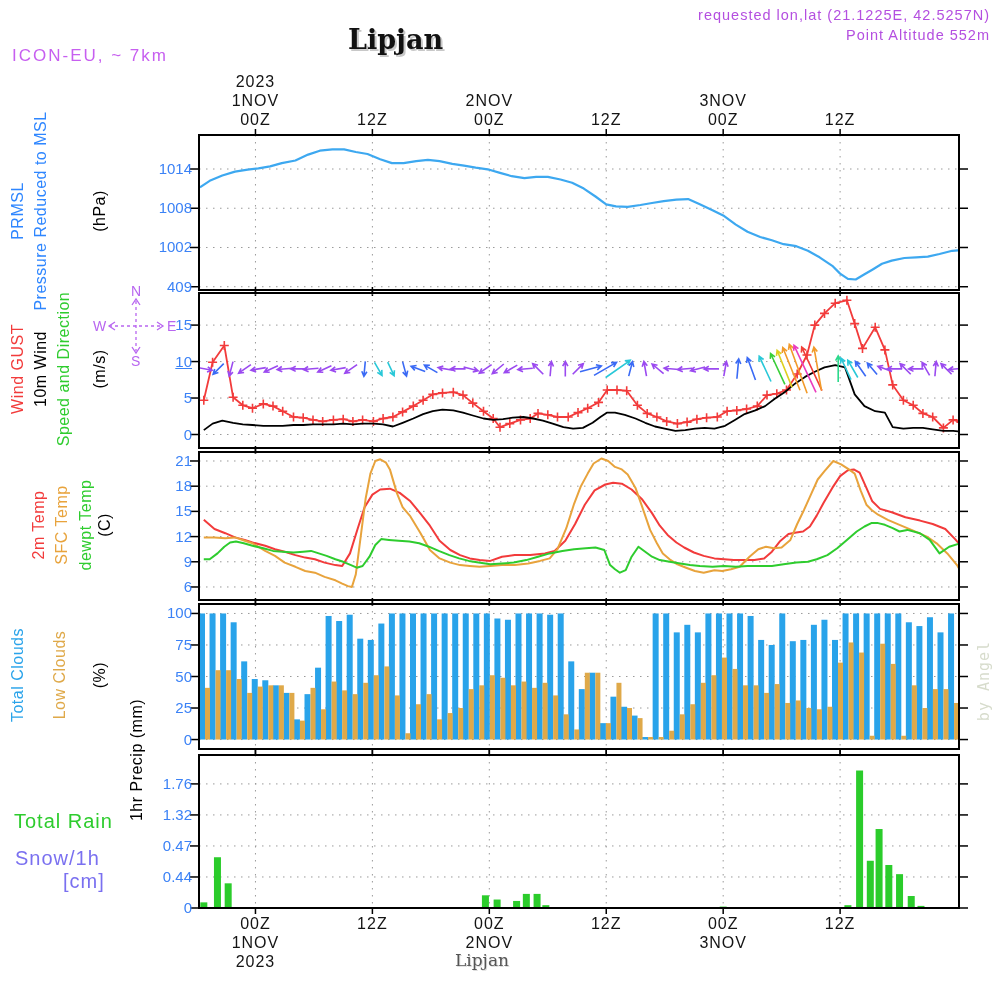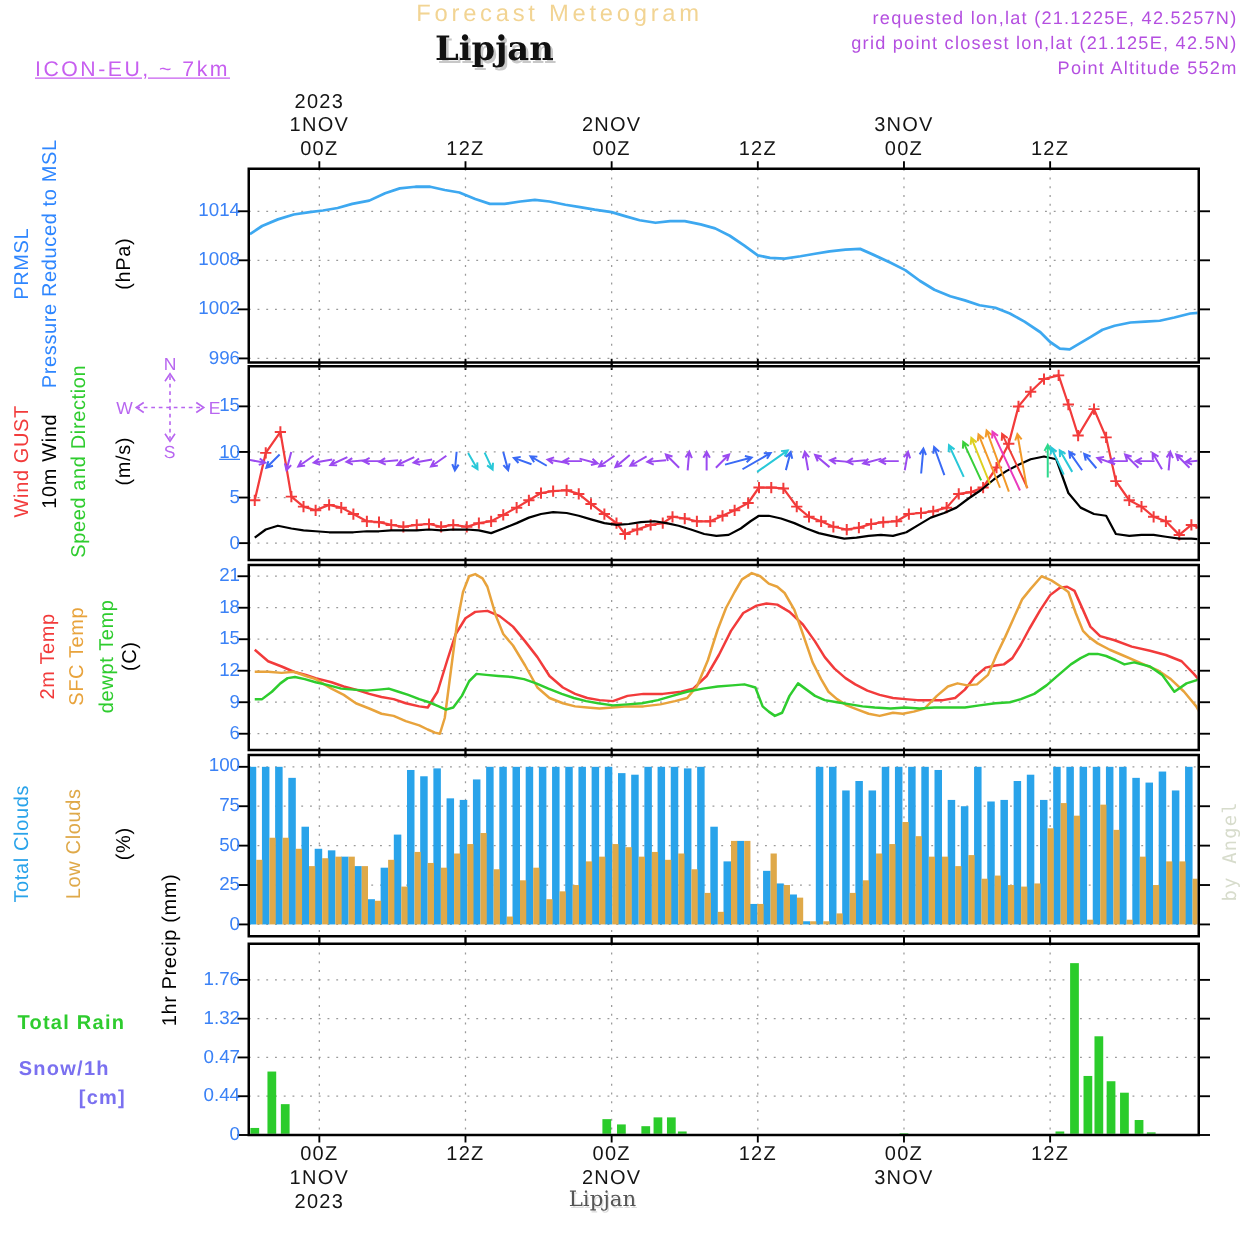--- a/index.html
+++ b/index.html
@@ -8,37 +8,35 @@
   .abs{position:absolute;}
   .hdr-plot-type{font-size:19px;letter-spacing:3px;color:#f2d493;text-shadow:1px 1px 0 #ffffff;white-space:nowrap;}
   .hdr-station{font-family:"DejaVu Serif",serif;font-weight:bold;font-size:27px;color:#111;
                text-shadow:2px 2px 0 #c8c8c8;white-space:nowrap;}
   .hdr-model{font-size:17px;letter-spacing:2px;color:#c75ff0;white-space:nowrap;}
   .hdr-meta{font-size:14.5px;letter-spacing:1px;color:#b44fe0;text-align:right;line-height:20px;white-space:nowrap;}
   .rot{transform:rotate(-90deg);transform-origin:center center;text-align:center;white-space:nowrap;}
   .axis-label{font-size:16px;letter-spacing:.5px;}
   .tick-label{font-size:15px;color:#3b82f6;text-align:right;white-space:nowrap;}
   .tgroup{font-size:16px;letter-spacing:1px;color:#141414;text-align:center;white-space:nowrap;line-height:19px;}
-  .precip-legend{font-size:16px;letter-spacing:1px;white-space:nowrap;font-weight:bold;}
+  .precip-legend{font-size:20px;letter-spacing:1px;white-space:nowrap;}
   .footer-station{font-family:"DejaVu Serif",serif;font-size:17px;color:#555;text-shadow:1px 1px 0 #ddd;}
   .watermark{font-family:"DejaVu Sans Mono",monospace;font-size:15px;color:#d7dccc;letter-spacing:1px;}
   .compass{font-size:14px;color:#b866f0;}
   svg{position:absolute;left:0;top:0;}
 </style>
 </head>
 <body>
 
 <div id="page">
 
-  <div class="abs hdr-plot-type" style="left:333px;top:1px;">Forecast Meteogram</div>
   <div class="abs hdr-station" style="left:348px;top:24px;">Lipjan</div>
-  <div class="abs hdr-model" style="left:28px;top:46px;text-decoration:underline;">ICON-EU, ~ 7km</div>
+  <div class="abs hdr-model" style="left:12px;top:46px;">ICON-EU, ~ 7km</div>
   <div class="abs hdr-meta" style="right:10px;top:5px;">
     <div>requested lon,lat (21.1225E, 42.5257N)</div>
-    <div>grid point closest lon,lat (21.125E, 42.5N)</div>
     <div>Point Altitude 552m</div>
   </div>
 
   <div class="abs rot axis-label" style="left:-82px;top:202px;width:200px;color:#2e86ff;">PRMSL</div>
   <div class="abs rot axis-label" style="left:-79px;top:202px;width:240px;color:#2e86ff;">Pressure Reduced to MSL</div>
   <div class="abs rot axis-label" style="left:0px;top:202px;width:200px;color:#000;">(hPa)</div>
 
   <div class="abs rot axis-label" style="left:-82px;top:360px;width:200px;color:#f23b3b;">Wind GUST</div>
   <div class="abs rot axis-label" style="left:-59px;top:360px;width:200px;color:#000;">10m Wind</div>
   <div class="abs rot axis-label" style="left:-36px;top:360px;width:200px;color:#2ecc2e;">Speed and Direction</div>
@@ -520,21 +518,21 @@
             <rect x="917.4792" y="905.8847926267281" width="7" height="2.1152073732719145" fill="#2bcc2b"></rect>
           </g>
           <rect x="199" y="755" width="760" height="153" fill="none" stroke="#000" stroke-width="2"></rect>
         </g>
       </svg>
     </div>
   <div id="ylabel-holder">
       <div class="abs tick-label" style="left: 140px; top: 160.008px; width: 52px;">1014</div>
       <div class="abs tick-label" style="left: 140px; top: 199.249px; width: 52px;">1008</div>
       <div class="abs tick-label" style="left: 140px; top: 238.489px; width: 52px;">1002</div>
-      <div class="abs tick-label" style="left: 140px; top: 277.73px; width: 52px;">996</div>
+      <div class="abs tick-label" style="left: 140px; top: 277.73px; width: 52px;">409</div>
       <div class="abs tick-label" style="left: 140px; top: 316.094px; width: 52px;">15</div>
       <div class="abs tick-label" style="left: 140px; top: 352.565px; width: 52px; text-decoration: underline;">10</div>
       <div class="abs tick-label" style="left: 140px; top: 389.035px; width: 52px;">5</div>
       <div class="abs tick-label" style="left: 140px; top: 425.506px; width: 52px;">0</div>
       <div class="abs tick-label" style="left: 140px; top: 451.988px; width: 52px;">21</div>
       <div class="abs tick-label" style="left: 140px; top: 477.186px; width: 52px;">18</div>
       <div class="abs tick-label" style="left: 140px; top: 502.385px; width: 52px;">15</div>
       <div class="abs tick-label" style="left: 140px; top: 527.583px; width: 52px;">12</div>
       <div class="abs tick-label" style="left: 140px; top: 552.782px; width: 52px;">9</div>
       <div class="abs tick-label" style="left: 140px; top: 577.981px; width: 52px;">6</div>

